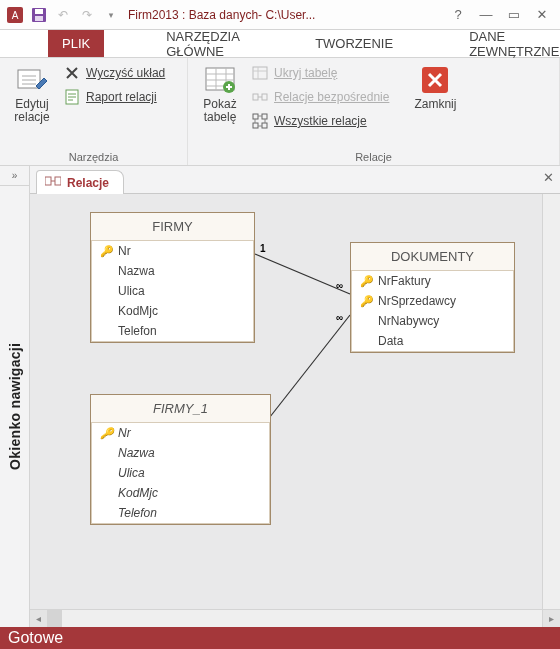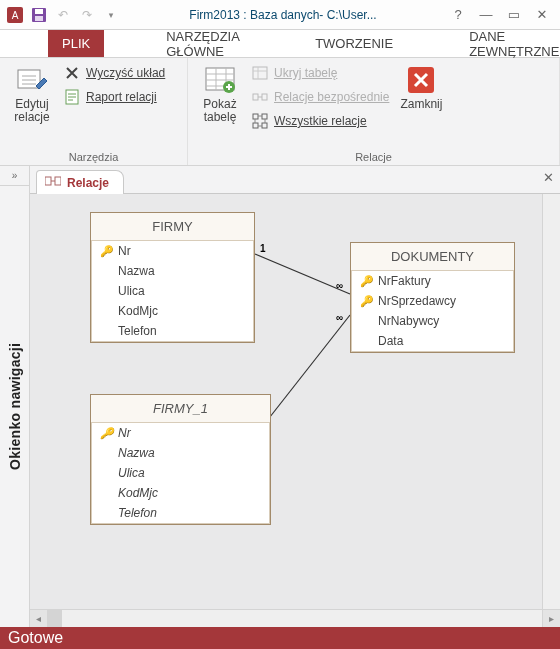--- a/index.html
+++ b/index.html
@@ -1,21 +1,21 @@
 <!DOCTYPE html>
 <html><head>
 <meta charset="utf-8">
 <style>
   * { box-sizing: border-box; margin: 0; padding: 0; font-family: "Segoe UI", Tahoma, sans-serif; }
   body { width: 560px; height: 649px; background: #fff; overflow: hidden; position: relative; }
 
   .titlebar { height: 30px; background: #fdfdfd; border-bottom: 1px solid #d4d4d4; display: flex; align-items: center; padding: 0 4px; font-size: 12px; color: #444; }
   .qat { display: flex; align-items: center; gap: 2px; }
   .qat .icon-box { width: 22px; height: 22px; display: flex; align-items: center; justify-content: center; }
-  .title-text { flex: 1; text-align: center; white-space: nowrap; overflow: hidden; text-overflow: ellipsis; padding: 0 6px; color: #0c4a6e; }
+  .title-text { flex: 1; white-space: nowrap; overflow: hidden; text-overflow: ellipsis; padding: 0 6px; color: #7f1d1d; }
   .win-controls { display: flex; gap: 0; }
   .win-controls .wc { width: 28px; height: 22px; display: flex; align-items: center; justify-content: center; color: #666; font-size: 13px; }
 
   .ribbon-tabs { height: 28px; background: #fff; display: flex; align-items: stretch; border-bottom: 1px solid #d4d4d4; }
   .rtab { padding: 0 14px; display: flex; align-items: center; font-size: 13px; color: #444; margin-left: 48px; }
   .rtab.active { background: #a4373a; color: #fff; }
   .ribbon-collapse { margin-left: auto; width: 28px; display: flex; align-items: center; justify-content: center; color: #666; }
 
   .ribbon { height: 108px; background: #f3f3f4; border-bottom: 1px solid #d4d4d4; display: flex; position: relative; }
   .rgroup { border-right: 1px solid #e1e1e1; padding: 4px 6px 2px 6px; display: flex; flex-direction: column; position: relative; }
@@ -175,21 +175,21 @@
                 <rect x="1" y="1" width="5" height="5" fill="none" stroke="#666"></rect>
                 <rect x="10" y="1" width="5" height="5" fill="none" stroke="#666"></rect>
                 <rect x="1" y="10" width="5" height="5" fill="none" stroke="#666"></rect>
                 <rect x="10" y="10" width="5" height="5" fill="none" stroke="#666"></rect>
                 <path d="M6 3h4M3 6v4M13 6v4M6 13h4" stroke="#888"></path>
               </svg>
           </span>
           <span>Wszystkie relacje</span>
         </div>
       </div>
-      <div class="bigbtn" style="margin-left:0;">
+      <div class="bigbtn" style="margin-left:14px;">
         <div class="bicon">
           <svg width="30" height="30">
               <rect x="2" y="2" width="26" height="26" rx="3" fill="#d64535"></rect>
               <path d="M9 9l12 12M21 9L9 21" stroke="#fff" stroke-width="3"></path>
             </svg>
         </div>
         <span>Zamknij</span>
       </div>
     </div>
     <div class="rgroup-label">Relacje</div>

